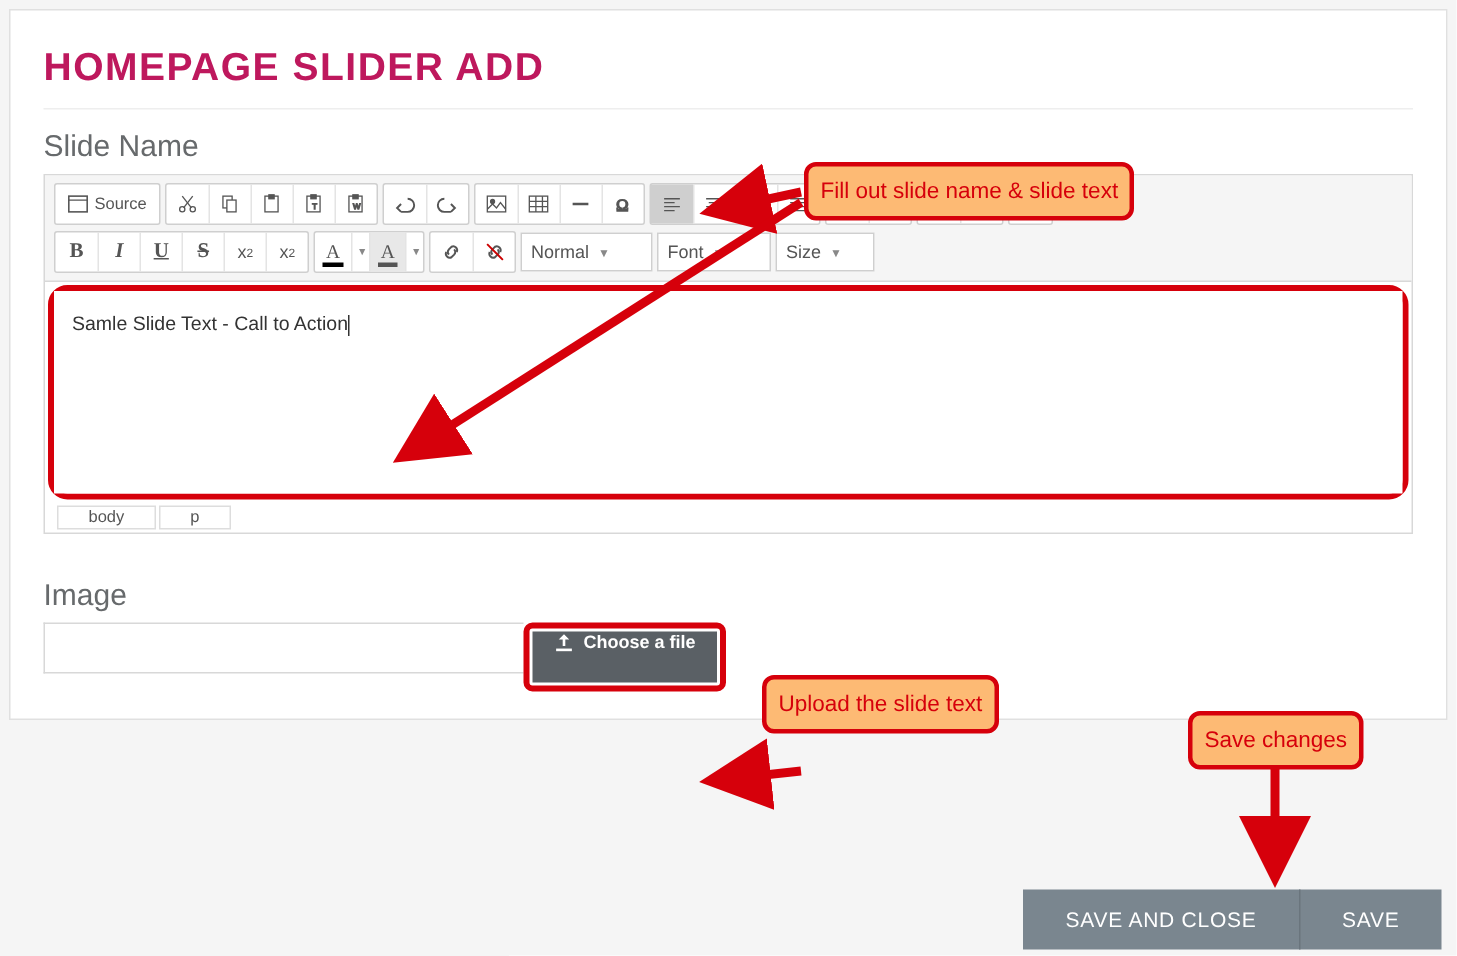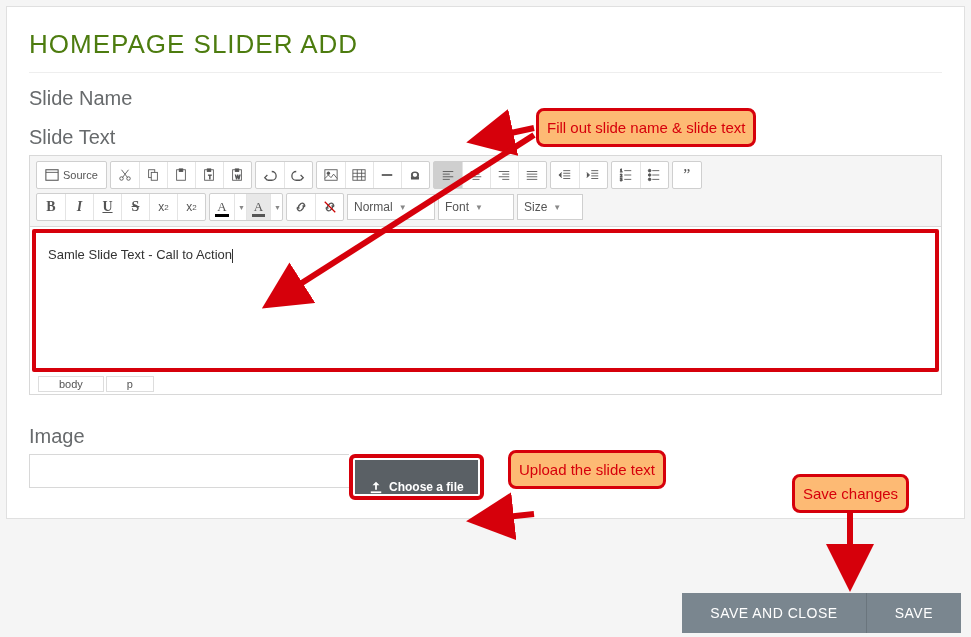--- a/index.html
+++ b/index.html
@@ -1,18 +1,18 @@
 <!DOCTYPE html>
 <html><head>
 <meta charset="utf-8">
 <style>
 *{box-sizing:border-box;margin:0;padding:0}
 body{font-family:-apple-system,BlinkMacSystemFont,"Segoe UI",Arial,sans-serif;background:#f5f5f5;width:971px;height:637px;overflow:hidden;position:relative;color:#555}
 .panel{background:#fff;border:1px solid #e0e0e0;margin:6px;padding:22px 22px 18px}
-.page-title{font-size:26px;font-weight:400;color:#4d7c0f;letter-spacing:1px;margin-bottom:12px}
+.page-title{font-size:26px;font-weight:700;color:#be185d;letter-spacing:1px;margin-bottom:12px}
 hr.sep{border:none;border-top:1px solid #eee;margin:0 0 14px}
 .field-label{font-size:20px;color:#676a6c;margin:4px 0 6px}
 .slide-name-wrap{border:4px solid #d6000b;border-radius:8px;padding:2px;display:inline-block;width:432px}
 .slide-name-input{width:100%;height:30px;border:1px solid #d8d8d8;padding:4px 8px;font-size:13px;color:#555}
 .editor{border:1px solid #d8d8d8;margin-top:6px}
 .cke-top{background:#f5f5f5;border-bottom:1px solid #d8d8d8;padding:5px 6px}
 .tb-row{display:flex;flex-wrap:wrap;align-items:center;gap:3px;margin-bottom:4px}
 .tb-row:last-child{margin-bottom:0}
 .grp{display:flex;border:1px solid #cfcfcf;background:#fff;border-radius:2px}
 .btn{height:26px;min-width:28px;display:flex;align-items:center;justify-content:center;font-size:11px;color:#555;cursor:pointer;position:relative}
@@ -26,47 +26,46 @@
 .sel-font{width:76px}
 .sel-size{width:66px}
 .letter-btn{font-family:Georgia,serif;font-size:14px;font-weight:700}
 .letter-i{font-style:italic}
 .letter-u{text-decoration:underline}
 .letter-s{text-decoration:line-through}
 .sub{font-size:12px}
 .color-swatch{position:relative}
 .color-underline{position:absolute;bottom:3px;left:5px;right:5px;height:3px;background:#000}
 .dd-caret{font-size:7px;margin-left:2px;color:#888}
-.cke-content-wrap{border:4px solid #d6000b;border-radius:2px;margin:2px}
+.cke-content-wrap{border:4px solid #d6000b;border-radius:13px;margin:2px}
 .cke-content{height:135px;padding:14px 12px;font-size:13px;color:#333;background:#fff}
 .cke-content .cursor{border-right:1px solid #333;display:inline-block;height:14px;vertical-align:middle}
 .cke-path{display:flex;font-size:11px;color:#555;padding:2px 8px}
 .cke-path span{border:1px solid #ddd;padding:1px 20px;margin-right:2px;background:#fff}
 .img-row{display:flex;margin-top:6px}
 .img-input{flex:0 0 320px;height:34px;border:1px solid #d8d8d8;border-right:none;background:#fff}
 .choose-wrap{border:4px solid #d6000b;border-radius:6px;padding:2px}
-.choose-btn{height:34px;background:#5a6065;color:#fff;font-size:12px;font-weight:700;padding:0 14px;display:flex;align-items:flex-end;gap:6px;cursor:pointer}
+.choose-btn{height:34px;background:#5a6065;color:#fff;font-size:12px;font-weight:700;padding:0 14px;display:flex;align-items:flex-start;gap:6px;cursor:pointer}
 .footer{position:absolute;bottom:4px;right:10px;display:flex}
 .save-btn{background:#7a868f;color:#fff;font-size:14px;letter-spacing:0.5px;padding:12px 28px;cursor:pointer;border-left:1px solid #6a757d}
 .save-btn:first-child{border-left:none}
 .callout{position:absolute;background:#fdba74;border:3px solid #d6000b;border-radius:8px;padding:8px 8px;color:#d6000b;font-size:15px}
 .arrow-svg{position:absolute;pointer-events:none}
 .arrow-svg line{stroke:#d6000b;stroke-width:6}
 .arrow-head{fill:#d6000b}
 </style>
 </head>
 <body>
 
 <div class="panel">
   <div class="page-title">HOMEPAGE SLIDER ADD</div>
   <hr class="sep">
 
   <div class="field-label">Slide Name</div>
 
-  <div class="field-label" style="margin-top:16px">Slide Text</div>
 
   <div class="editor">
     <div class="cke-top">
 
       <div class="tb-row">
         <div class="grp">
           <div class="btn src">
             <svg viewBox="0 0 16 16">
                 <rect x="1" y="2" width="14" height="12" fill="none" stroke-width="1.2"></rect>
                 <line x1="1" y1="5" x2="15" y2="5" stroke-width="1"></line>

